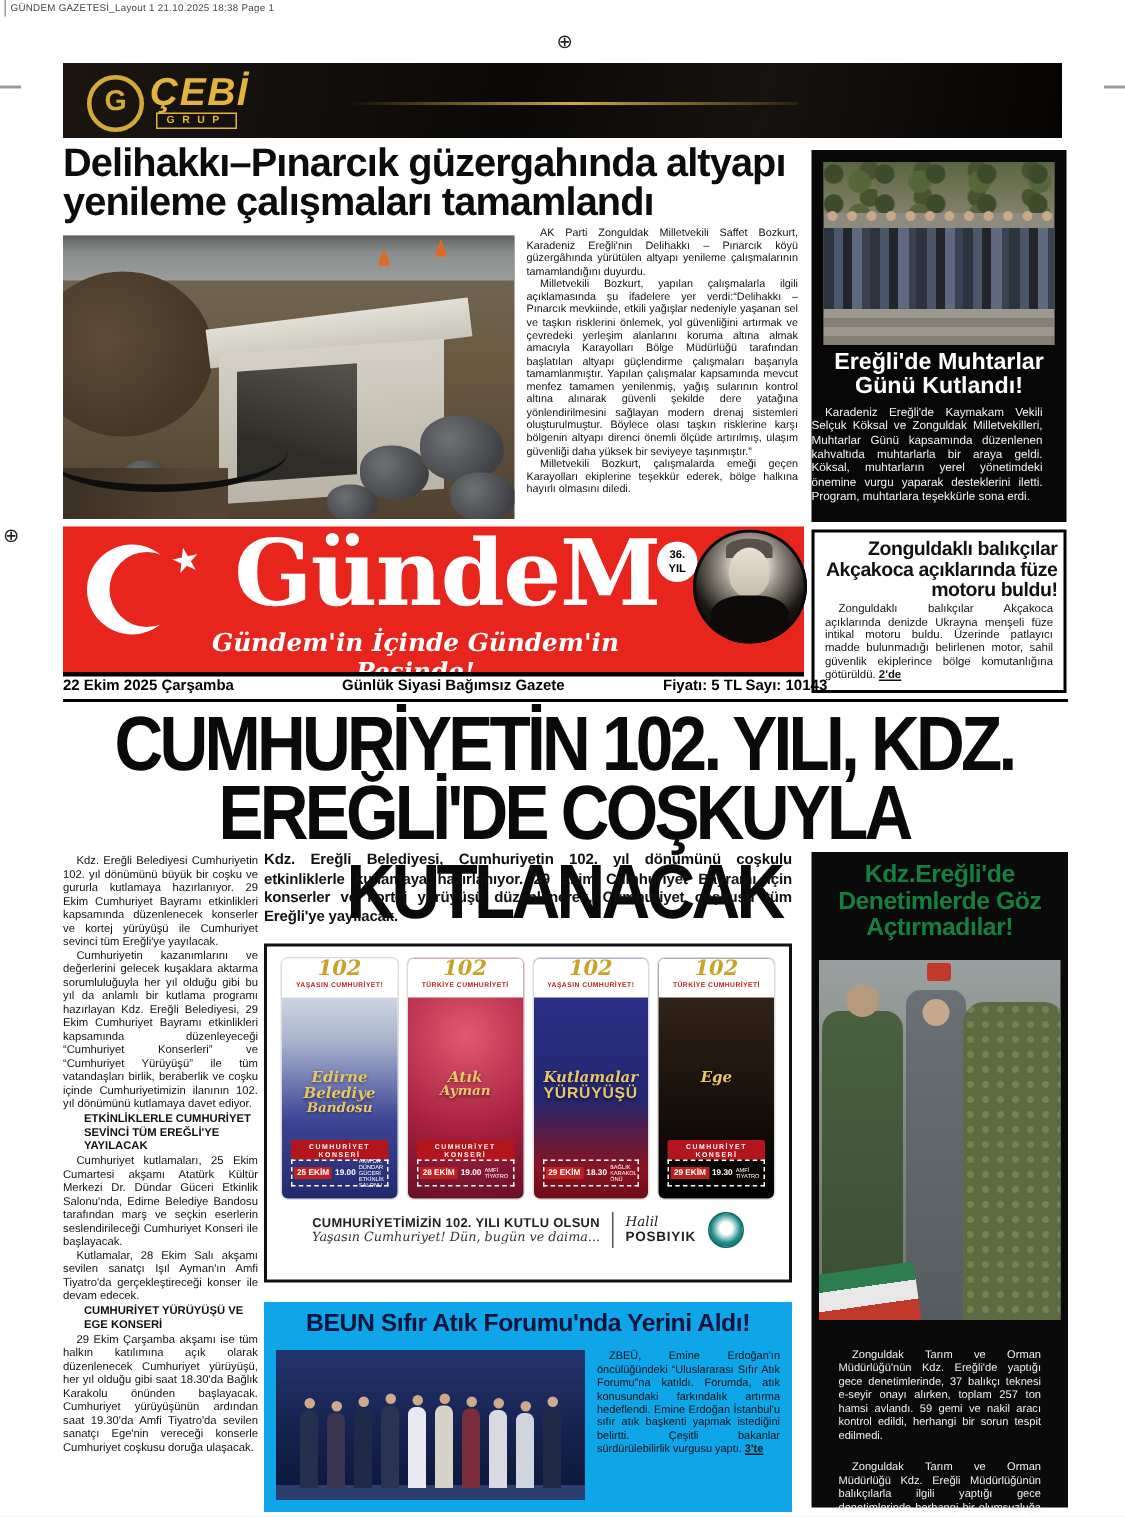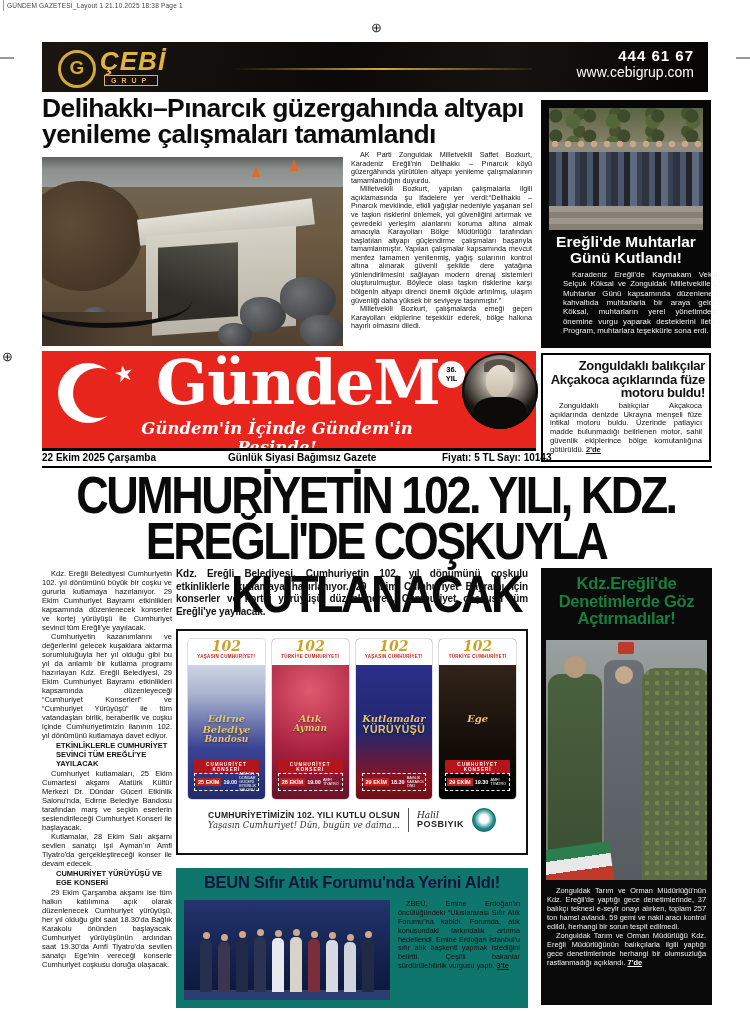--- a/index.html
+++ b/index.html
@@ -57,21 +57,21 @@
                         radial-gradient(circle at 60% 60%,#55663a 7px,transparent 8px),
                         radial-gradient(circle at 85% 30%,#47522f 6px,transparent 7px),
                         linear-gradient(180deg,#5a6540,#77765280);background-size:34px 20px,40px 22px,36px 18px,100% 100%;}
   .muh-heads{left:0;top:28px;width:154px;height:26px;
              background:radial-gradient(circle at 6px 8px,#c8a888 3px,transparent 3.6px);background-size:13px 14px;}
   .muh-crowd{left:0;top:44px;width:154px;height:56px;
              background:repeating-linear-gradient(90deg,#2e3340 0 7px,#4c566b 7px 13px,#22252c 13px 19px,#5e6980 19px 26px,#3a4152 26px 31px);}
   .muh-steps{left:0;bottom:0;width:154px;height:24px;
              background:repeating-linear-gradient(180deg,#9d988d 0 6px,#867f73 6px 12px);}
   .muh-headline{left:4px;top:134px;width:162px;color:#fff;font-size:15.5px;line-height:1.06;font-weight:bold;text-align:center;}
-  .muh-body{left:22px;top:170px;width:154px;color:#f2f2f2;font-size:7.8px;line-height:1.2;text-align:justify;}
+  .muh-body{left:0;top:170px;width:154px;color:#f2f2f2;font-size:7.8px;line-height:1.2;text-align:justify;}
   .muh-body p{margin:0;text-indent:9px;}
 
   
   .masthead{left:42px;top:351px;width:494px;height:97px;background:#e8251d;}
   .crescent{left:16px;top:12px;width:60px;height:60px;border-radius:50%;background:#ffffff;}
   .crescent-inner{left:31px;top:17px;width:50px;height:50px;border-radius:50%;background:#e8251d;}
   .mast-star{left:72px;top:10px;color:#fff;font-size:22px;transform:rotate(-12deg);}
   .mast-title{left:78px;top:-4px;width:356px;text-align:center;color:#fff;font-family:"DejaVu Serif",serif;
               font-weight:bold;font-size:61px;letter-spacing:-1px;}
   .mast-tagline{left:70px;top:68px;width:330px;text-align:center;color:#fff;font-family:"DejaVu Serif",serif;
@@ -139,21 +139,21 @@
   .pf-line1{font-size:8.6px;font-weight:bold;letter-spacing:.2px;color:#222;}
   .pf-line2{font-family:"DejaVu Serif",serif;font-style:italic;font-size:8.5px;color:#333;}
   .pf-sep{width:1px;height:24px;background:#555;}
   .pf-sig{text-align:left;line-height:1;}
   .pf-sig-name{font-family:"DejaVu Serif",serif;font-style:italic;font-size:9px;color:#222;}
   .pf-sig-surname{font-size:9px;font-weight:bold;color:#222;letter-spacing:.5px;}
   .pf-logo{width:22px;height:22px;border-radius:50%;background:radial-gradient(circle at 50% 45%,#ffffff 25%,#1d8a8a 60%,#14655f 100%);
            border:1px solid #14655f;}
 
   
-  .beun{left:176px;top:868px;width:352px;height:140px;background:#0f766e;box-sizing:border-box;}
+  .beun{left:176px;top:868px;width:352px;height:140px;background:#0ea5e9;box-sizing:border-box;}
   .beun-headline{margin:5px 4px 4px;text-align:center;font-size:16.5px;font-weight:bold;color:#13143c;letter-spacing:-0.3px;}
   .beun-photo{left:8px;top:32px;width:206px;height:100px;overflow:hidden;
               background:linear-gradient(180deg,#24356e 0%,#15224e 55%,#0b1638 100%);}
   .beun-floor{left:0;bottom:0;width:206px;height:10px;background:#2c3d72;}
   .beun-figs{left:6px;bottom:8px;width:194px;height:66px;display:flex;align-items:flex-end;gap:6px;justify-content:center;}
   .fig{width:12px;border-radius:5px 5px 0 0;position:relative;}
   .fig::before{content:"";position:absolute;top:-8px;left:2.5px;width:7px;height:7px;border-radius:50%;background:#cfa98a;}
   .beun-figs .fig:nth-child(1){height:52px;background:#252f4e;}
   .beun-figs .fig:nth-child(2){height:50px;background:#3c3550;}
   .beun-figs .fig:nth-child(3){height:53px;background:#1f2a48;}
@@ -177,45 +177,41 @@
   .den-fig1::before{content:"";position:absolute;top:-18px;left:16px;width:22px;height:22px;border-radius:50%;background:#b59a7e;}
   .den-fig2{left:58px;top:20px;width:40px;height:220px;border-radius:10px 10px 0 0;
             background:linear-gradient(180deg,#6a7076,#565c60);}
   .den-fig2::before{content:"";position:absolute;top:6px;left:11px;width:18px;height:18px;border-radius:50%;background:#c4a98c;}
   .den-fig3{left:96px;top:28px;width:68px;height:212px;border-radius:14px 14px 0 0;
             background:radial-gradient(circle,#74844f 2px,transparent 2.6px) #5c6b44;background-size:10px 10px;}
   .den-red{left:72px;top:2px;width:16px;height:12px;background:#c0392b;border-radius:2px;}
   .den-boat{left:-8px;bottom:-6px;width:74px;height:40px;transform:rotate(-8deg);
             background:linear-gradient(180deg,#2e7d4f 0 30%,#e8e8e8 30% 62%,#c0392b 62% 100%);}
   .den-caption{left:6px;top:318px;width:159px;color:#f0f0f0;font-size:7.4px;line-height:1.22;text-align:justify;}
-  .den-caption p{margin:0;text-indent:9px;}
+  .den-caption p{margin:12px;text-indent:9px;}
   .den-caption .pageref{color:#fff;}
 </style>
 </head>
 <body>
 
 <div class="page">
 
   <div class="abs print-header">GÜNDEM GAZETESİ_Layout 1  21.10.2025  18:38  Page 1</div>
   <div class="abs cropline" style="left:3px;top:0;width:1px;height:11px;"></div>
   <div class="abs cropline" style="left:0;top:57px;width:14px;height:2px;"></div>
   <div class="abs cropline" style="right:0;top:57px;width:14px;height:2px;"></div>
   <div class="abs regmark" style="left:371px;top:21px;">⊕</div>
   <div class="abs regmark" style="left:2px;top:350px;">⊕</div>
   <div class="abs regmark" style="left:368px;top:996px;">⊕</div>
 
   <div class="abs cebi">
     <div class="abs cebi-mark">G</div>
     <div class="abs cebi-brand">ÇEBİ</div>
     <div class="abs cebi-brand-sub">GRUP</div>
     <div class="abs cebi-line"></div>
-    <div class="abs cebi-right">
-      <div class="cebi-phone">444 61 67</div>
-      <div class="cebi-web">www.cebigrup.com</div>
-    </div>
   </div>
 
   <div class="abs top-headline">Delihakkı–Pınarcık güzergahında altyapı yenileme çalışmaları tamamlandı</div>
 
   <div class="abs bridge">
     <div class="abs road"></div>
     <div class="abs cone" style="left:210px;top:8px;"></div>
     <div class="abs cone" style="left:248px;top:2px;"></div>
     <div class="abs mound"></div>
     <div class="abs culvert-top"></div>

